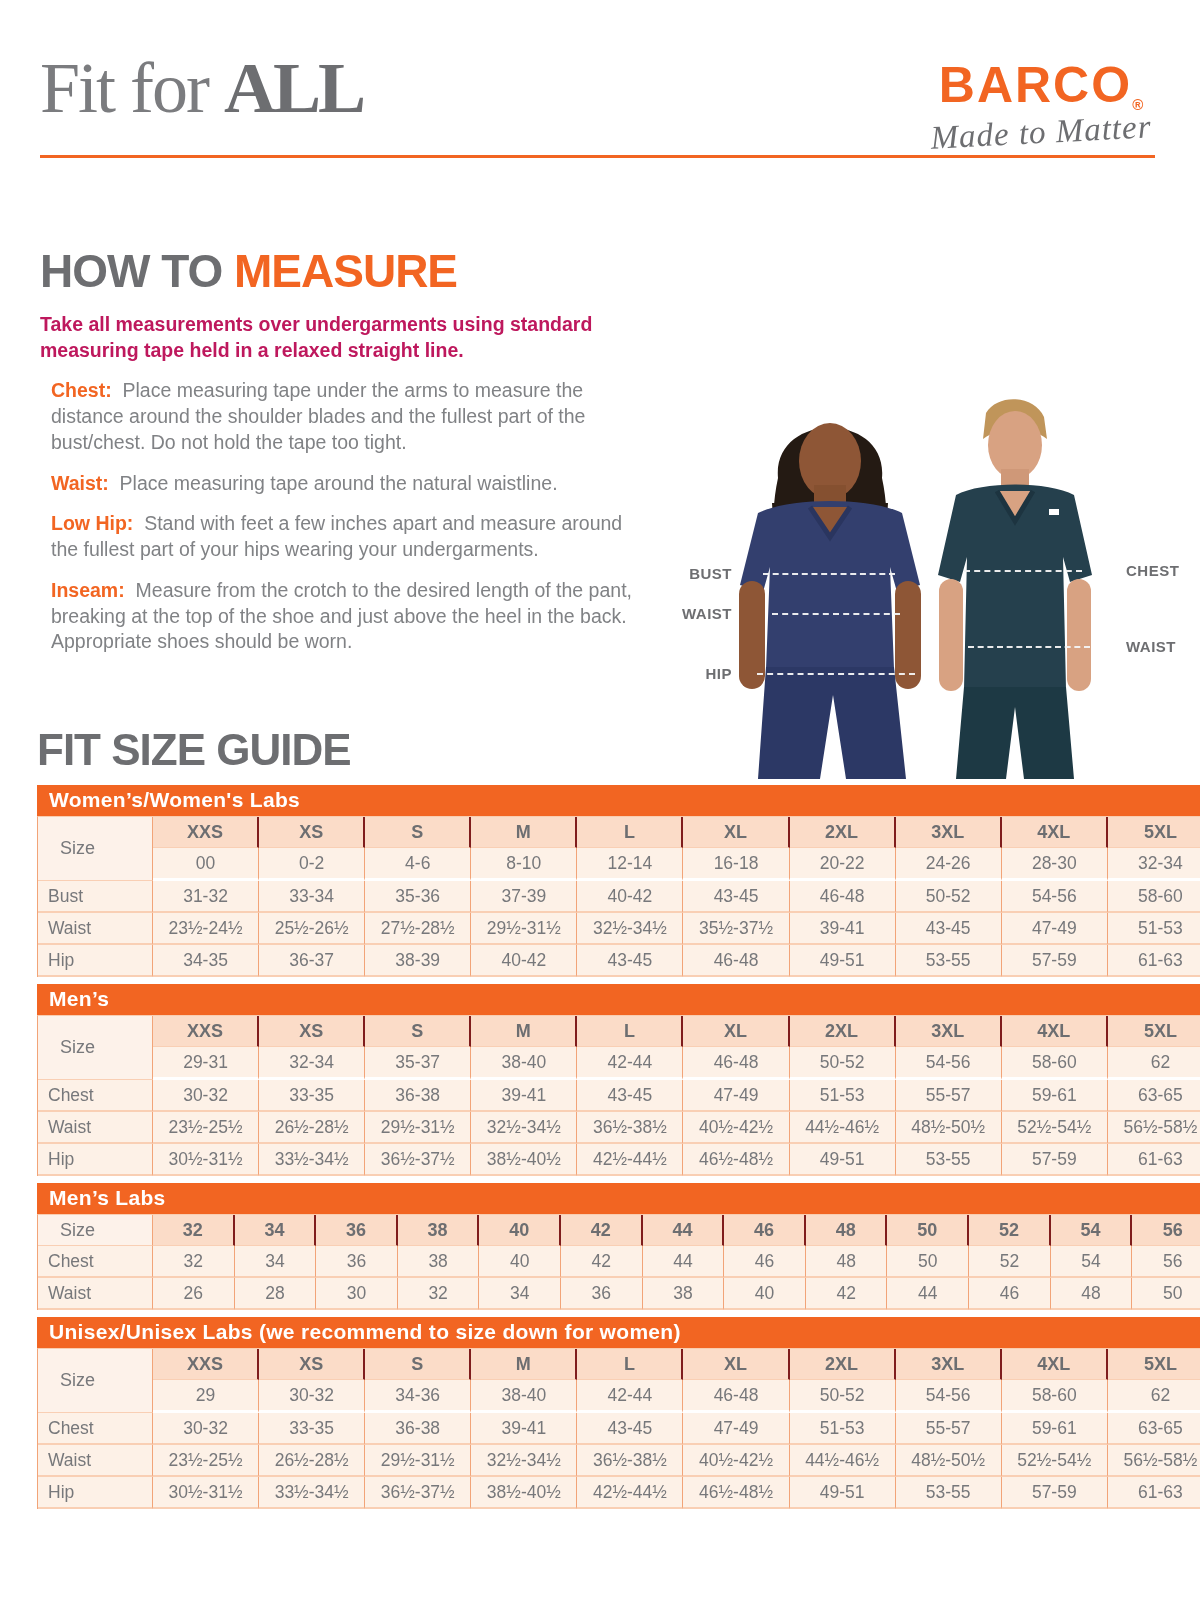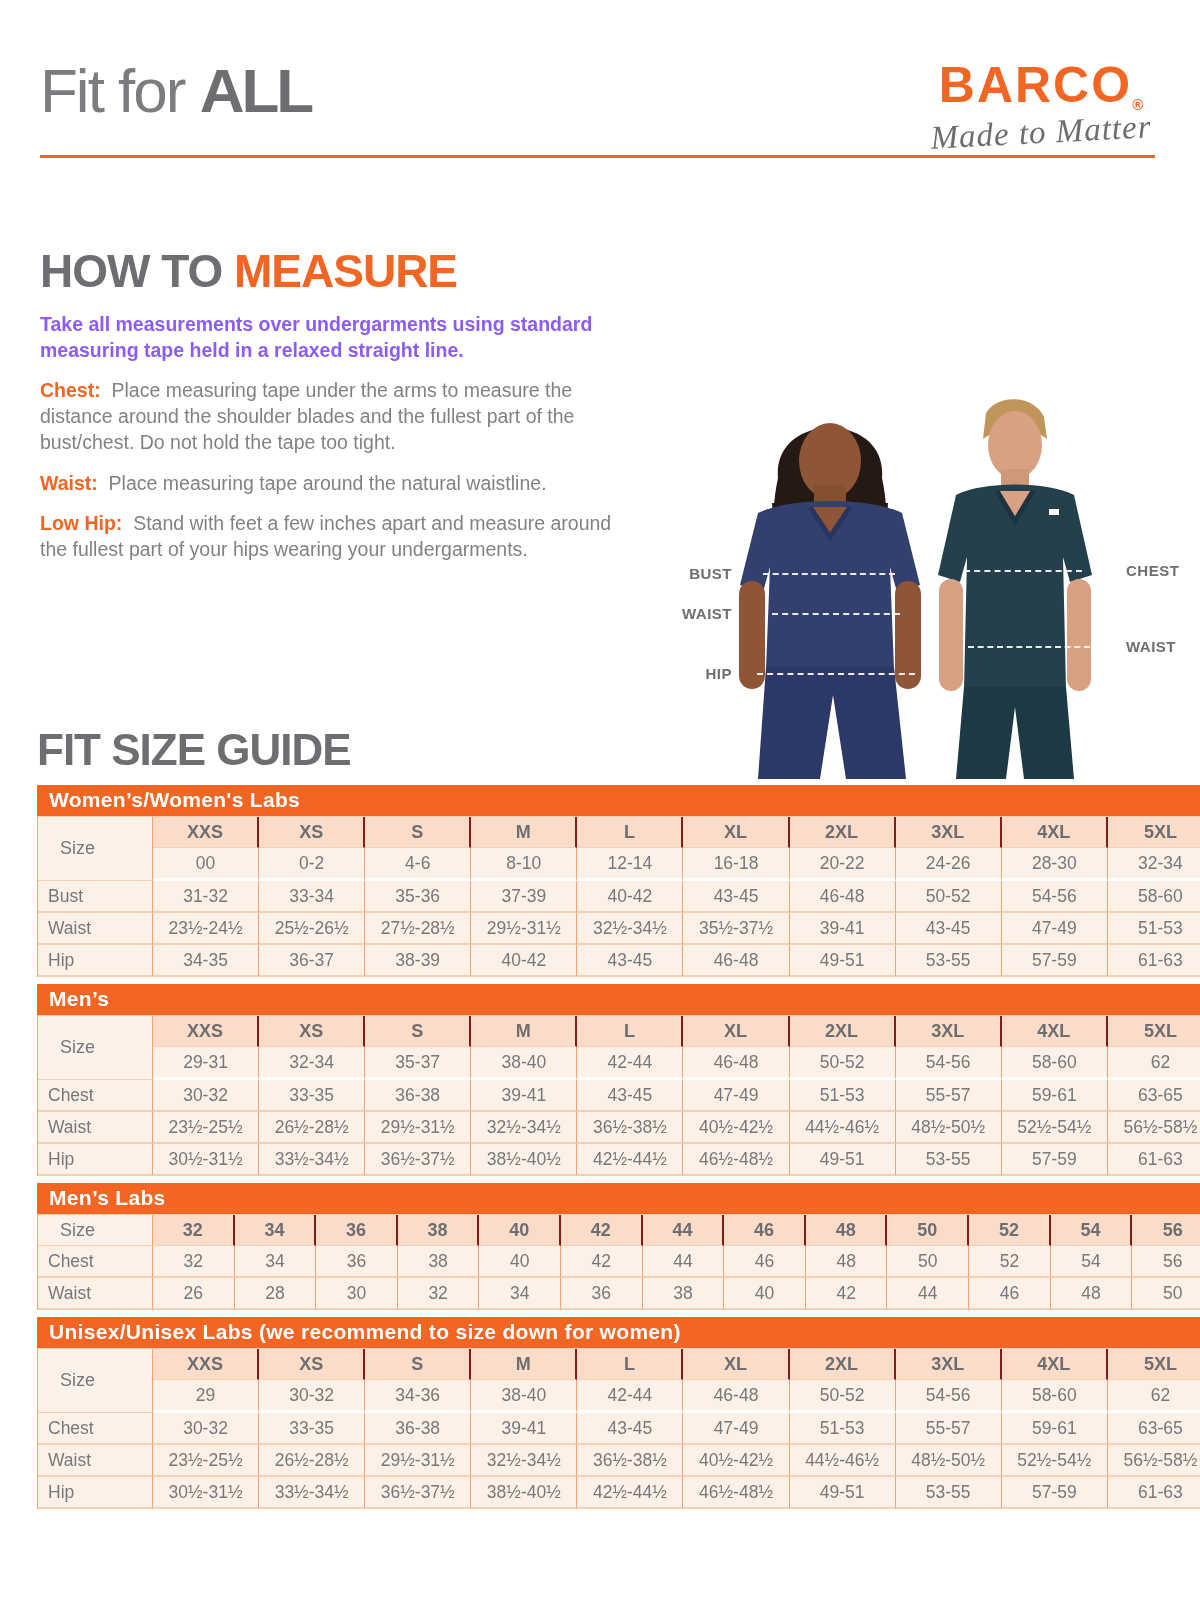--- a/index.html
+++ b/index.html
@@ -2,33 +2,33 @@
 <html><head>
 <meta charset="utf-8">
 <style>
   html,body{margin:0;padding:0;}
   body{
     width:1200px;height:1600px;position:relative;background:#ffffff;
     font-family:"Liberation Sans","DejaVu Sans",sans-serif;overflow:hidden;
     -webkit-font-smoothing:antialiased;
   }
   
-  .page-title{position:absolute;left:40px;top:60px;font-size:62px;line-height:1;color:#7b7c7f;letter-spacing:-2px;}
+  .page-title{position:absolute;left:40px;top:52px;font-size:72px;line-height:1;color:#7b7c7f;letter-spacing:-2px;font-family:Liberation Serif, serif;}
   .page-title .strong{font-weight:bold;color:#6d6e71;letter-spacing:-3px;}
   .top-rule{position:absolute;left:40px;right:45px;top:155px;height:3px;background:#f26522;}
   .brand{position:absolute;right:44px;top:60px;width:230px;text-align:center;}
   .brand-name{font-size:50px;font-weight:bold;color:#f26522;letter-spacing:2px;line-height:1;white-space:nowrap;}
   .brand-reg{font-size:15px;font-weight:bold;color:#f26522;vertical-align:-8px;letter-spacing:0;}
   .brand-tagline{font-family:"Liberation Serif","DejaVu Serif",serif;font-style:italic;font-size:33px;color:#6d6e71;margin-top:2px;transform:rotate(-3deg);letter-spacing:1px;}
   
   .measure{position:absolute;left:40px;top:248px;width:600px;}
   .measure h2{margin:0;font-size:46px;line-height:1;color:#6d6e71;letter-spacing:-1px;}
   .measure h2 .orange{color:#f26522;}
-  .measure .intro{margin:18px 0 0 0;font-size:19.5px;font-weight:bold;color:#8b5cf6;line-height:1.32;}
-  .m-item{margin:15px 0 0 0;font-size:19.5px;color:#808285;line-height:1.32;}
+  .measure .intro{margin:18px 0 0 0;font-size:19.5px;font-weight:bold;color:#be185d;line-height:1.32;}
+  .m-item{margin:15px 0 0 11px;font-size:19.5px;color:#808285;line-height:1.32;}
   .m-label{color:#f26522;font-weight:bold;}
   
   .models{position:absolute;left:660px;top:383px;width:540px;height:396px;overflow:hidden;}
   .models svg{position:absolute;left:0;top:0;}
   .meas-line{position:absolute;border-top:2px dashed rgba(244,244,244,0.95);height:0;}
   .meas-label{position:absolute;font-size:15px;font-weight:bold;color:#6d6e71;letter-spacing:0.5px;}
   .lbl-right{text-align:right;}
   
   .size-guide{position:absolute;left:37px;top:728px;width:1177px;}
   .size-guide h2{margin:0;font-size:44px;line-height:1;color:#6d6e71;letter-spacing:-1px;}
@@ -58,20 +58,21 @@
 
 <div class="top-rule"></div>
 
 <div class="measure">
   <h2><span>HOW TO</span> <span class="orange">MEASURE</span></h2>
   <p class="intro">Take all measurements over undergarments using standard measuring tape held in a relaxed straight line.</p>
   <div id="measure-items">
       <p class="m-item"><span class="m-label">Chest:</span><span>&nbsp; Place measuring tape under the arms to measure the distance around the shoulder blades and the fullest part of the bust/chest. Do not hold the tape too tight.</span></p>
       <p class="m-item"><span class="m-label">Waist:</span><span>&nbsp; Place measuring tape around the natural waistline.</span></p>
       <p class="m-item"><span class="m-label">Low Hip:</span><span>&nbsp; Stand with feet a few inches apart and measure around the fullest part of your hips wearing your undergarments.</span></p>
+      <p class="m-item"><span class="m-label">Inseam:</span><span>&nbsp; Measure from the crotch to the desired length of the pant, breaking at the top of the shoe and just above the heel in the back. Appropriate shoes should be worn.</span></p>
     </div>
 </div>
 
 <div class="models">
   <svg width="540" height="396" viewBox="0 0 540 396">
 
     <g>
       <path d="M118,95 C112,28 228,28 222,95 C230,132 226,160 216,178 L124,178 C114,160 110,132 118,95 Z" fill="#241a13"></path>
       <path d="M112,120 L118,210 L140,205 L130,120 Z" fill="#241a13"></path>
       <path d="M228,120 L222,210 L200,205 L210,120 Z" fill="#241a13"></path>

